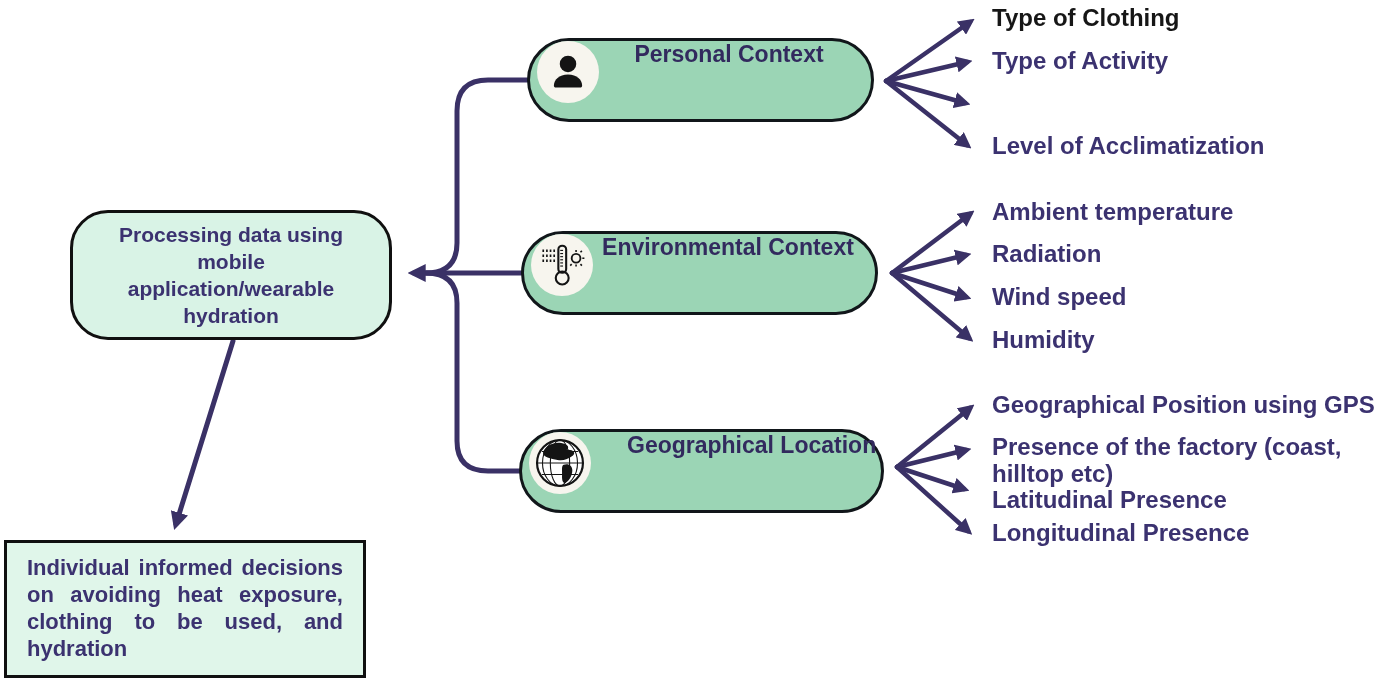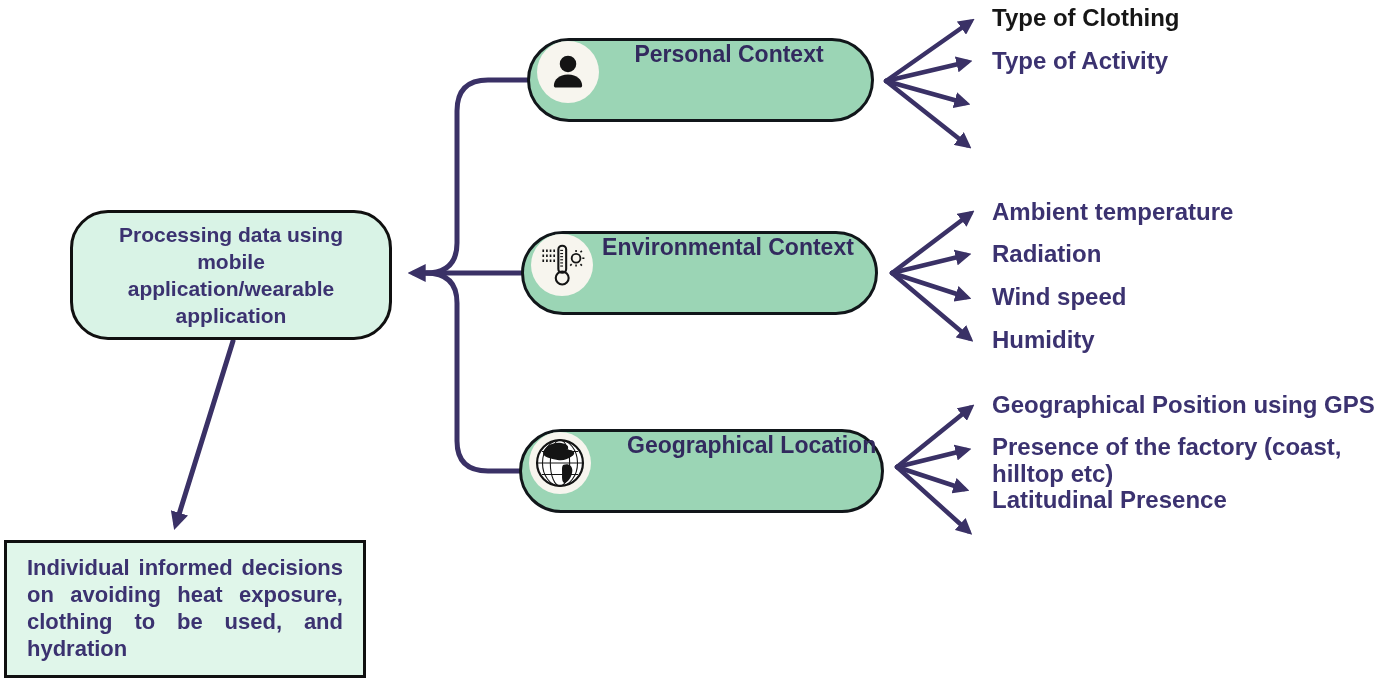--- a/index.html
+++ b/index.html
@@ -79,21 +79,21 @@
   <path class="conn fan" d="M897,467 L970,408" marker-end="url(#ah)"></path>
   <path class="conn fan" d="M897,467 L966,450" marker-end="url(#ah)"></path>
   <path class="conn fan" d="M897,467 L964,489" marker-end="url(#ah)"></path>
   <path class="conn fan" d="M897,467 L968,531" marker-end="url(#ah)"></path>
 </svg>
 
 <div class="root-box">
   <div>Processing data using</div>
   <div>mobile</div>
   <div>application/wearable</div>
-  <div>application</div>
+  <div>hydration</div>
 </div>
 
 <div class="outcome-box">Individual informed decisions on avoiding heat exposure, clothing to be used, and hydration</div>
 
 <div class="pill pill-personal">
   <div class="icon-circle">
     <svg class="ico" width="44" height="44" viewBox="0 0 24 24">
       <circle cx="12" cy="7.6" r="4.5" fill="#141414"></circle>
       <path d="M12,13.4 c-4.9,0 -7.7,2.9 -7.7,6.1 c0,0.6 0.45,1 1,1 h13.4 c0.55,0 1,-0.4 1,-1 c0,-3.2 -2.8,-6.1 -7.7,-6.1 z" fill="#141414"></path>
     </svg>
@@ -147,23 +147,25 @@
       </g>
       <path d="M10,15 C12,9.5 19,6.5 25,7.5 C30,8.3 32.5,11 29.5,13 C35,12.5 37.5,15.5 34.5,18 C31,20.8 26,22.5 22,21.5 C17,20.3 9,19 10,15 z" fill="#141414"></path>
       <path d="M27,25.5 C31,24 34.5,26.5 34.2,30.5 C34,35 31,39.5 28.3,40.5 C26.3,41.2 25.5,38 25.7,34 C25.9,30 25,26.5 27,25.5 z" fill="#141414"></path>
     </svg>
   </div>
   <div class="pill-label">Geographical Location</div>
 </div>
 
 <div class="leaf dark" style="top:4px">Type of Clothing</div>
 <div class="leaf" style="top:47px">Type of Activity</div>
+<div class="leaf" style="top:132px">Level of Acclimatization</div>
 
 <div class="leaf" style="top:198px">Ambient temperature</div>
 <div class="leaf" style="top:240px">Radiation</div>
 <div class="leaf" style="top:283px">Wind speed</div>
 <div class="leaf" style="top:326px">Humidity</div>
 
 <div class="leaf" style="top:391px">Geographical Position using GPS</div>
 <div class="leaf wrap" style="top:433px">Presence of the factory (coast, hilltop etc)</div>
 <div class="leaf" style="top:486px">Latitudinal Presence</div>
+<div class="leaf" style="top:519px">Longitudinal Presence</div>
 
 </div>
 
 </body></html>

